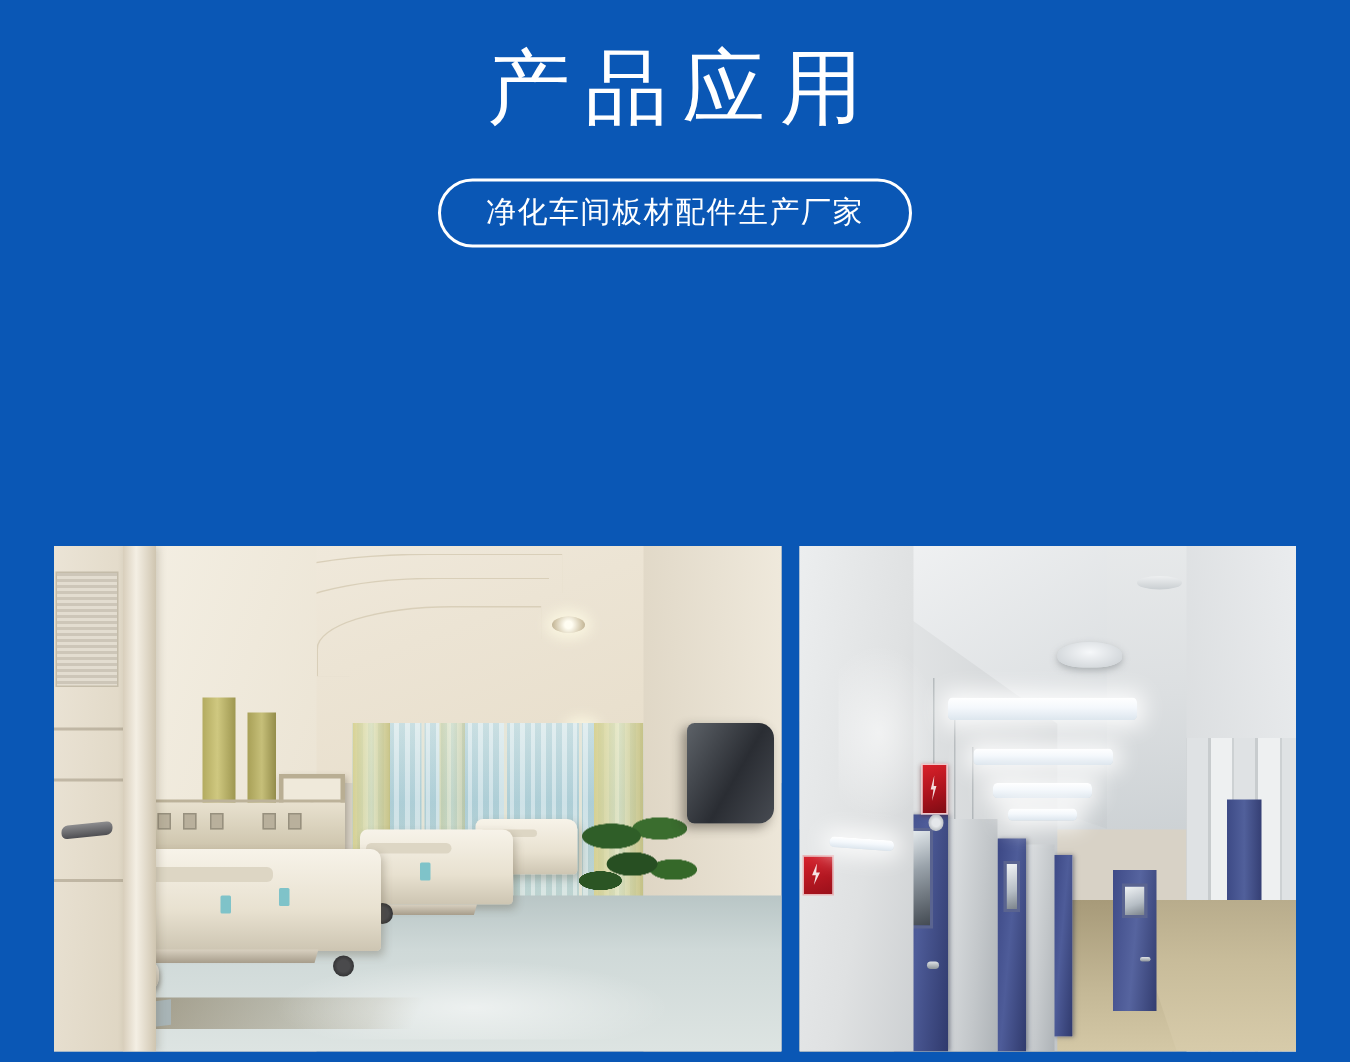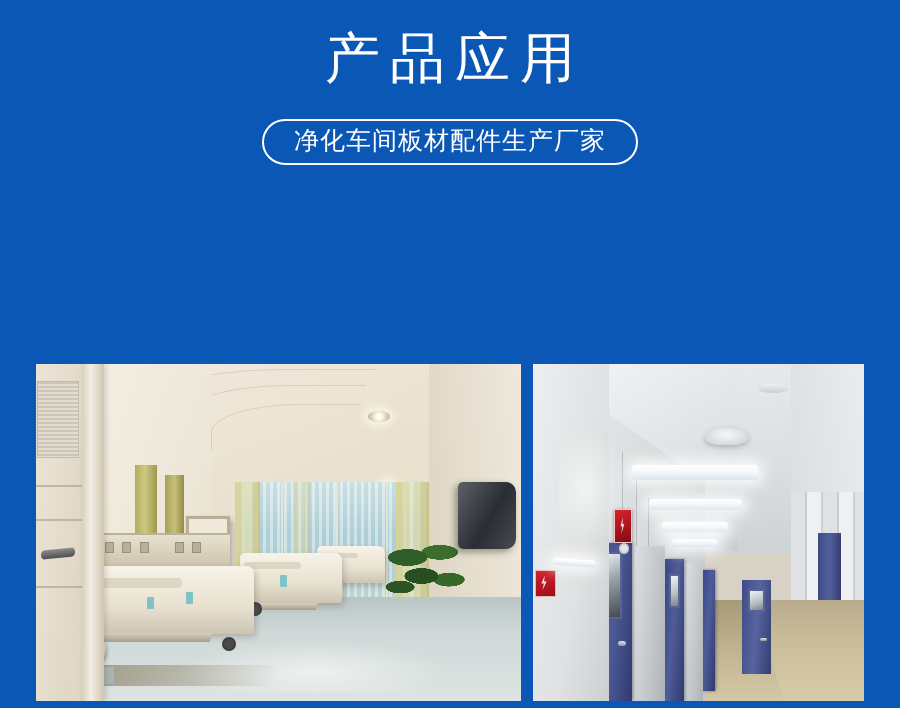--- a/index.html
+++ b/index.html
@@ -44,21 +44,21 @@
     width: 900px;
     display: flex;
     justify-content: center;
   }
 
   .subtitle-pill {
     display: inline-block;
     border: 2px solid #ffffff;
     border-radius: 24px;
     color: #ffffff;
-    font-size: 25px;
+    font-size: 20px;
     line-height: 24px;
     padding: 8px 30px 10px 30px;
     letter-spacing: 1px;
     white-space: nowrap;
     font-family: "DejaVu Sans", "Liberation Sans", sans-serif;
     font-weight: 400;
   }
 
   
   .description {

